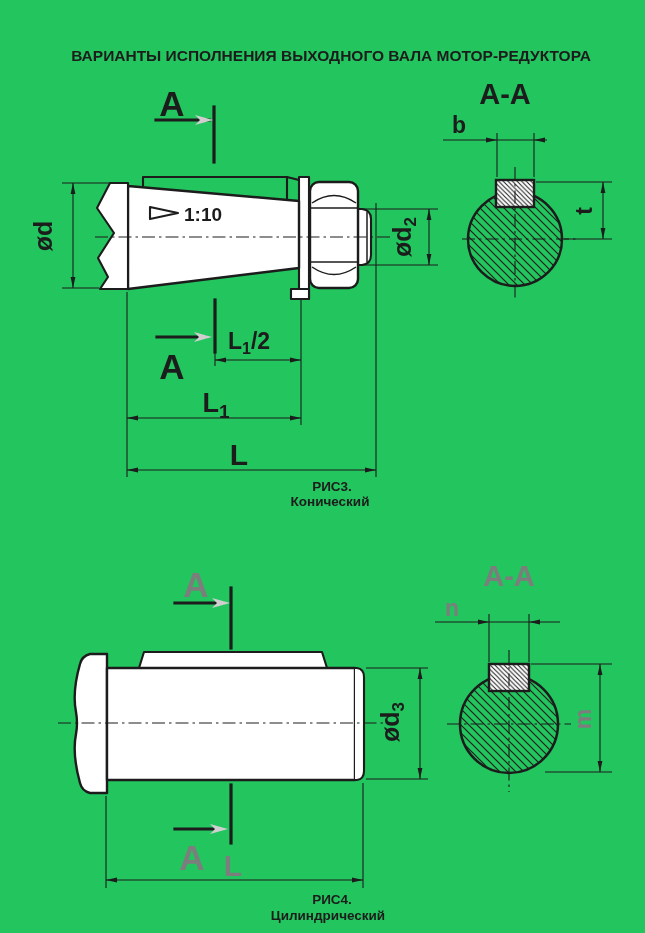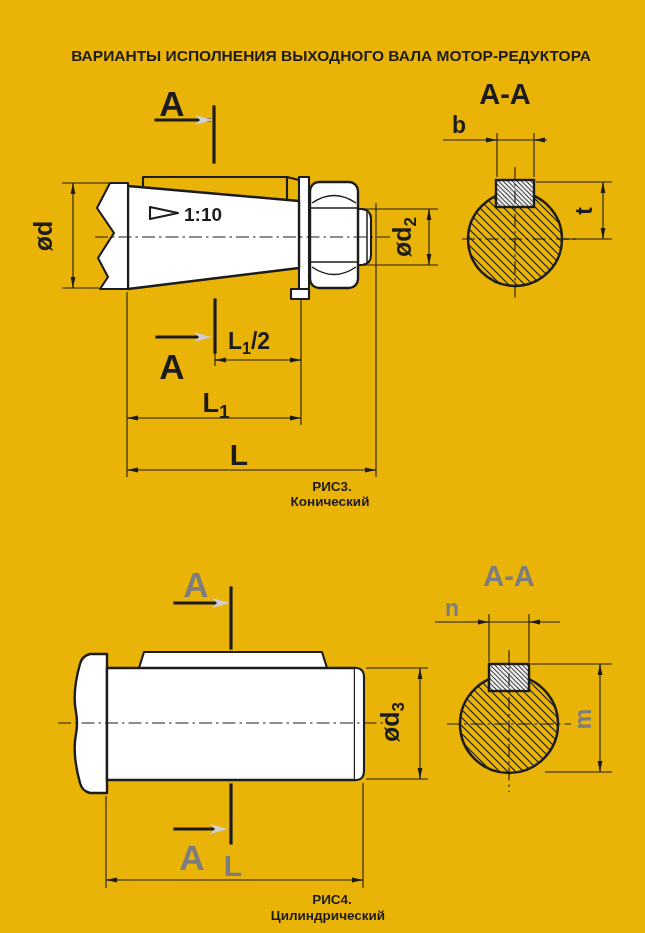--- a/index.html
+++ b/index.html
@@ -1,16 +1,16 @@
 <!DOCTYPE html>
 <html><head>
 <meta charset="utf-8">
 <style>
   html,body{margin:0;padding:0;background:#fff;}
-  .stage{position:relative;width:645px;height:933px;background:#eab308;overflow:hidden;}
+  .stage{position:relative;width:645px;height:933px;background:#22c55e;overflow:hidden;}
   svg{position:absolute;left:0;top:0;}
   text{font-family:"Liberation Sans","DejaVu Sans",sans-serif;font-weight:bold;fill:#1c1c1c;}
   .glbl{fill:#7d7d7d;}
   .outline{fill:#ffffff;stroke:#1c1c1c;stroke-width:2.4;stroke-linejoin:round;}
   .outline2{fill:#ffffff;stroke:#1c1c1c;stroke-width:2.1;stroke-linejoin:round;}
   .edge{fill:none;stroke:#1c1c1c;stroke-width:2.1;stroke-linejoin:round;}
   .inner{fill:none;stroke:#1c1c1c;stroke-width:1.5;}
   .thin{fill:none;stroke:#1c1c1c;stroke-width:1.1;}
   .thick{fill:none;stroke:#1c1c1c;stroke-width:3.2;stroke-linecap:square;}
   .cl{fill:none;stroke:#1c1c1c;stroke-width:1.1;stroke-dasharray:13 4 2.5 4;}

